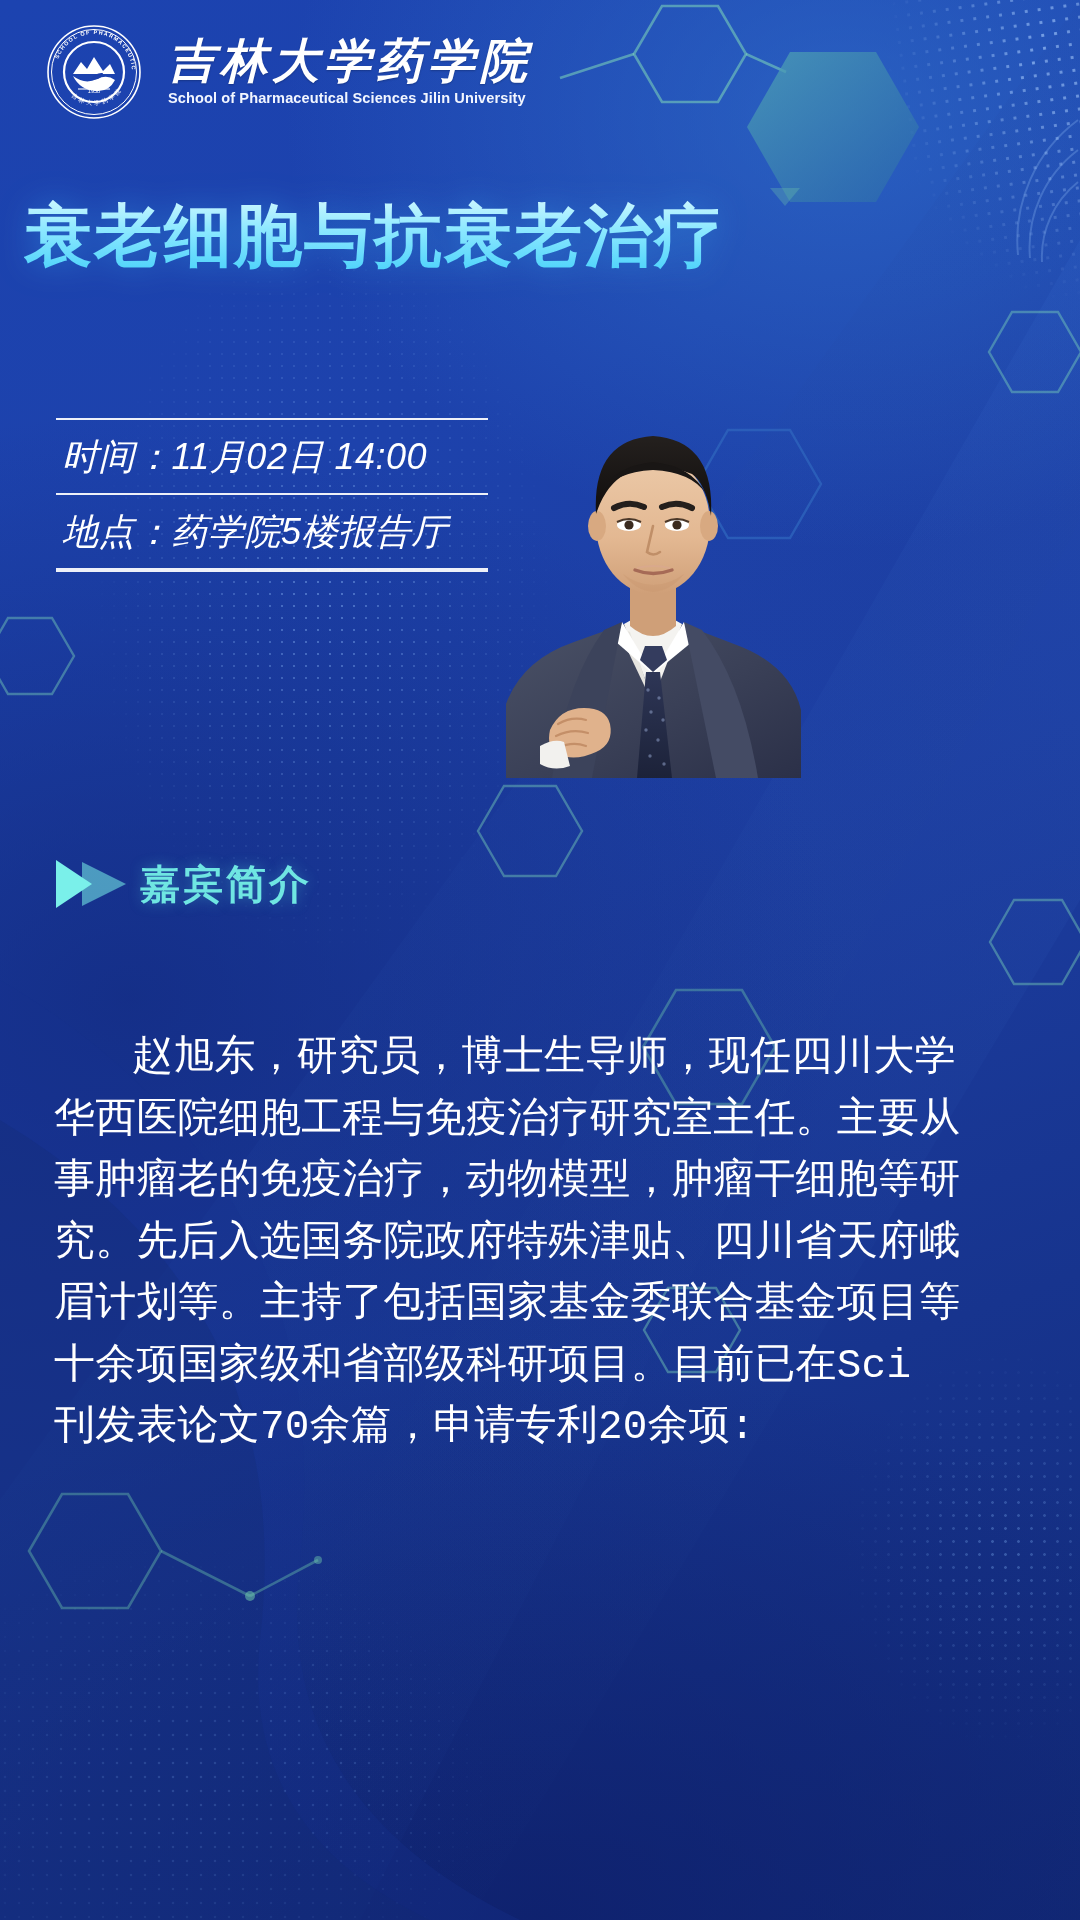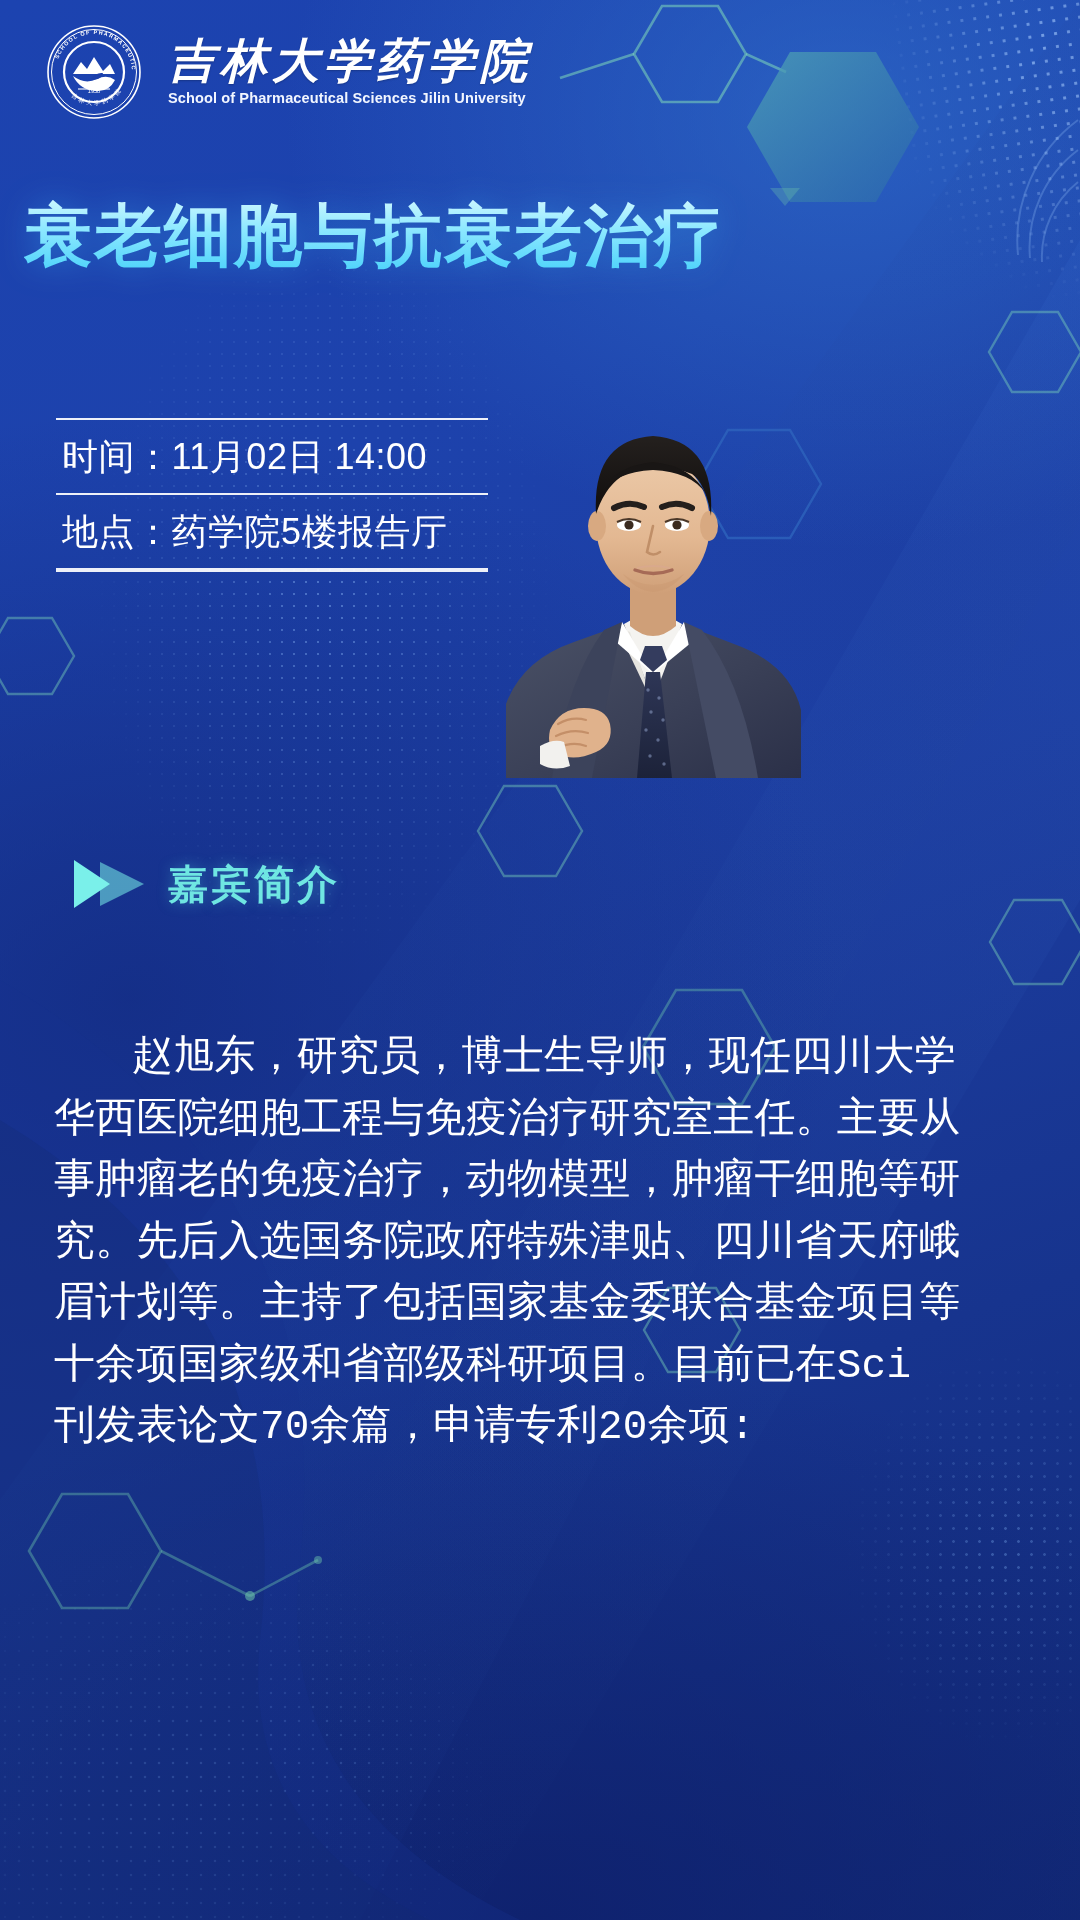--- a/index.html
+++ b/index.html
@@ -91,35 +91,35 @@
   }
 
   
   .info-block {
     position:absolute; top:418px; left:56px; width:432px; z-index:7;
   }
   .info-rule { height:2px; background:rgba(255,255,255,.92); width:100%; }
   .info-line {
     color:#ffffff; font-size:36px; font-weight:400;
     line-height:1; padding:19px 0 18px 6px;
-    white-space:nowrap; letter-spacing:.5px;
+    white-space:nowrap; letter-spacing:.5px;font-style:italic;
   }
 
   
   .portrait {
     position:absolute; left:496px; top:374px;
     width:312px; height:404px; z-index:5;
     overflow:hidden;
   }
   .portrait svg { display:block; }
 
   
   .section-head {
-    position:absolute; left:64px; top:858px; z-index:7;
-    display:flex; align-items:center; gap:22px;padding-left:10px;
+    position:absolute; left:46px; top:858px; z-index:7;
+    display:flex; align-items:center; gap:12px;padding-left:10px;
   }
   .play-icon { width:72px; height:52px; flex:0 0 72px; }
   .section-title {
     font-size:40px; font-weight:700; color:#6fe6e2;
     letter-spacing:3px; line-height:1;
     text-shadow:0 0 14px rgba(90,225,230,.35);
   }
 
   
   .bio {

